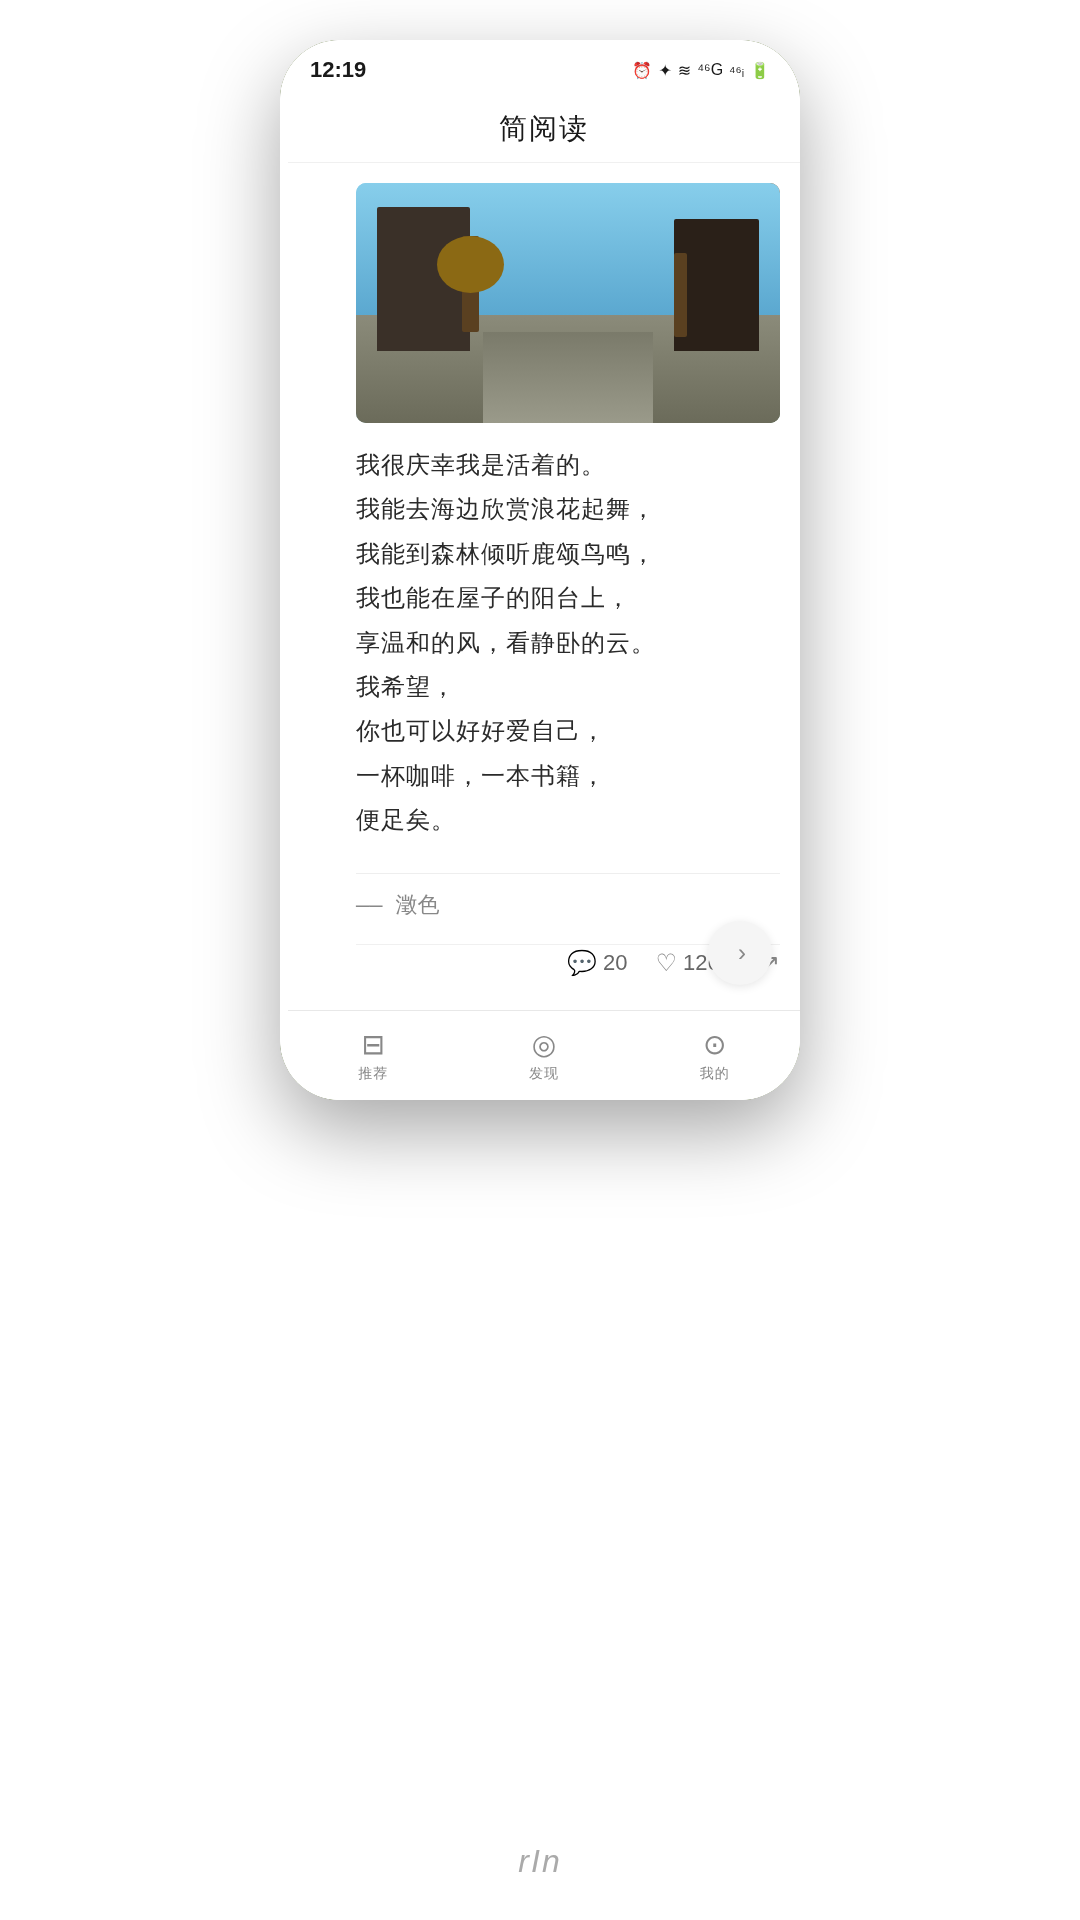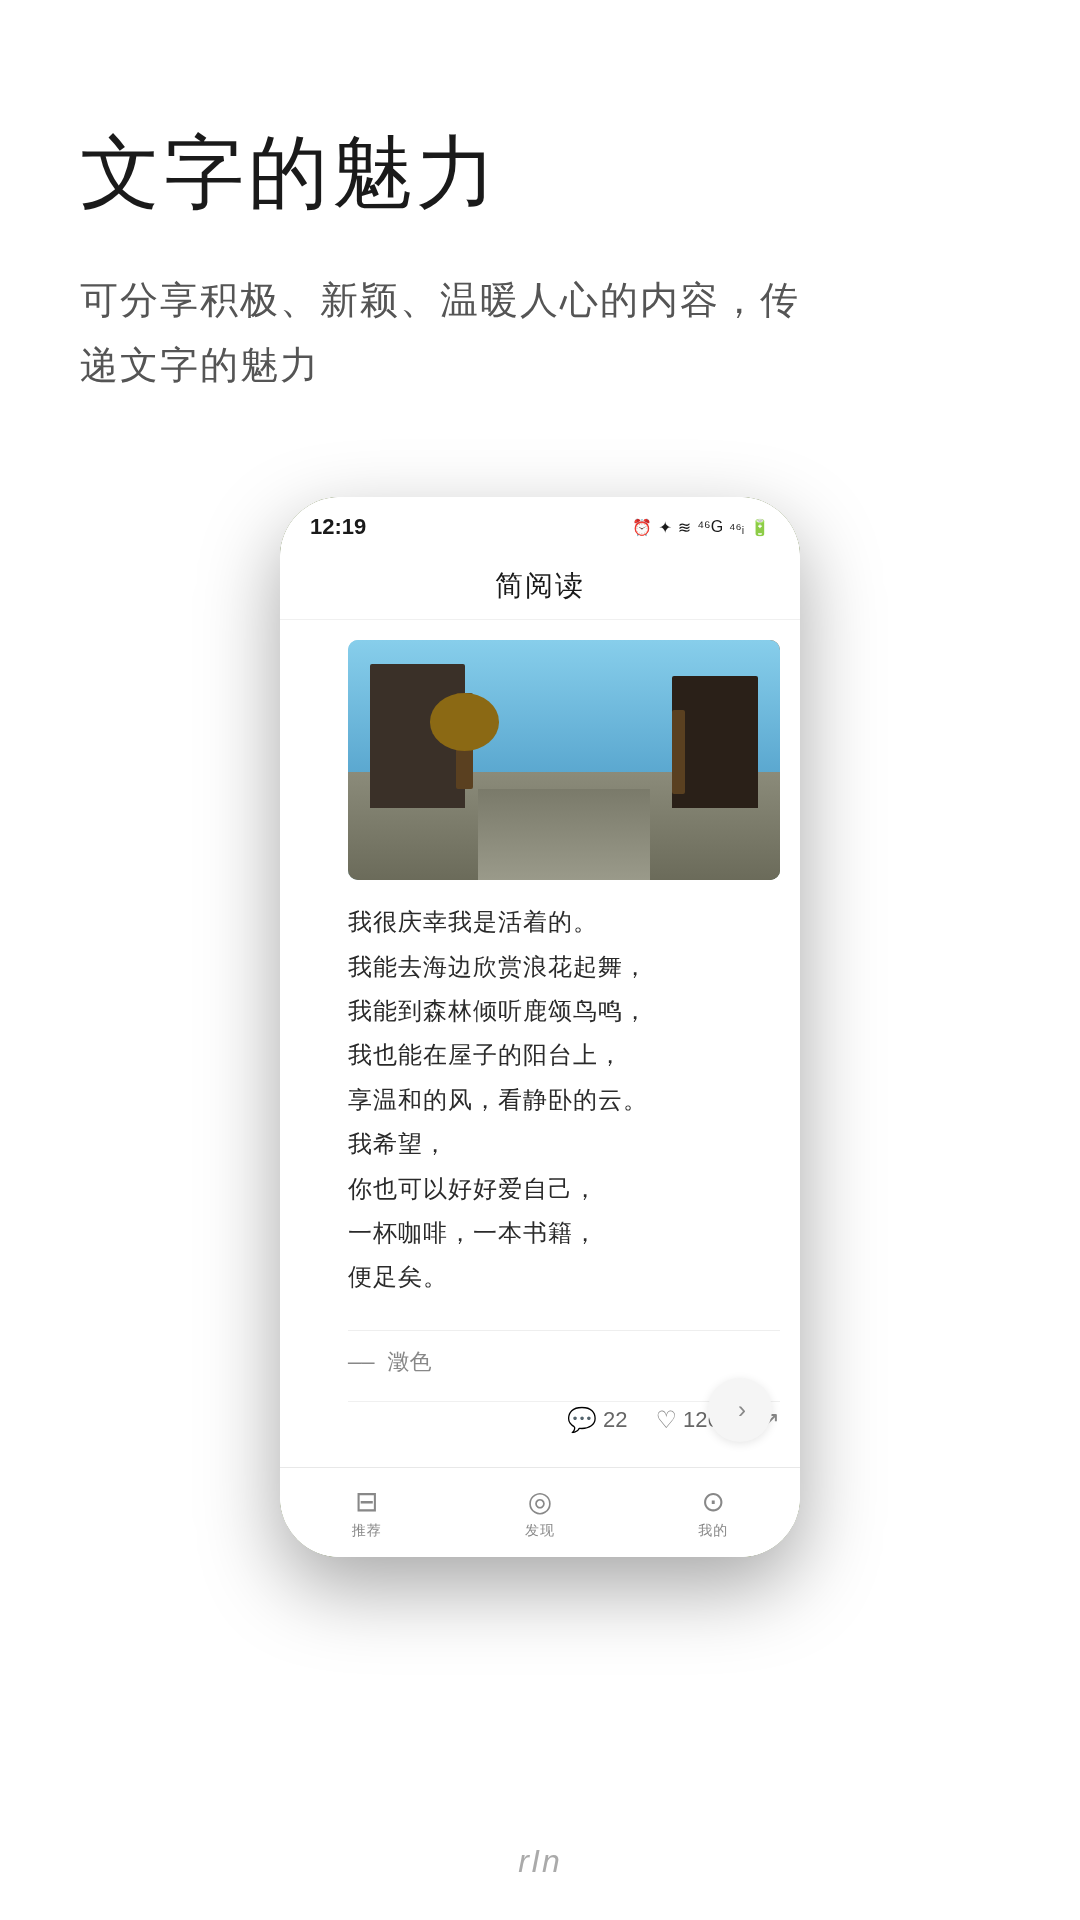--- a/index.html
+++ b/index.html
@@ -118,20 +118,21 @@
     .status-icon-item {
       font-size: 16px;
     }
 
     
     .app-content {
       background: #fff;
       height: calc(100% - 52px);
       display: flex;
       flex-direction: column;
+      padding-left: 8px;
     }
 
     .app-header {
       text-align: center;
       padding: 18px 20px 14px;
       border-bottom: 1px solid #f0f0f0;
     }
 
     .app-title {
       font-size: 28px;
@@ -329,26 +330,20 @@
       color: #aaa;
       font-style: italic;
       letter-spacing: 2px;
     }
   </style>
 </head>
 <body>
 
 <div class="page-bg">
 
-  <div class="hero-section">
-    <div class="hero-title">文字的魅力</div>
-    <div class="hero-subtitle">
-      可分享积极、新颖、温暖人心的内容，传<br>递文字的魅力
-    </div>
-  </div>
 
   <div class="phone-wrapper">
     <div class="phone-mockup">
       <div class="phone-screen">
 
         <div class="status-bar">
           <span class="status-time">12:19</span>
           <div class="status-icons">
             <span class="status-icon-item">⏰</span>
             <span class="status-icon-item">✦</span>
@@ -388,21 +383,21 @@
                 你也可以好好爱自己，<br>
                 一杯咖啡，一本书籍，<br>
                 便足矣。
               </div>
 
               <div class="article-author">—— 澂色</div>
 
               <div class="article-footer">
                 <div class="footer-action">
                   <span class="footer-icon">💬</span>
-                  <span>22</span>
+                  <span>20</span>
                 </div>
                 <div class="footer-action">
                   <span class="footer-icon">♡</span>
                   <span>1265</span>
                 </div>
                 <div class="footer-action">
                   <span class="footer-icon">↗</span>
                 </div>
               </div>
             </div>

